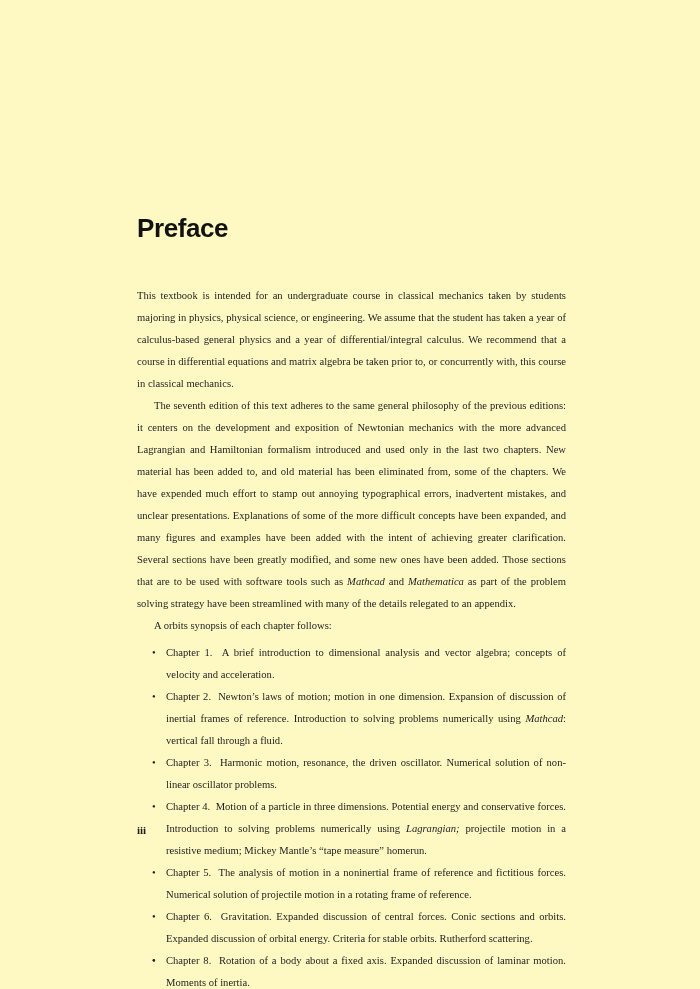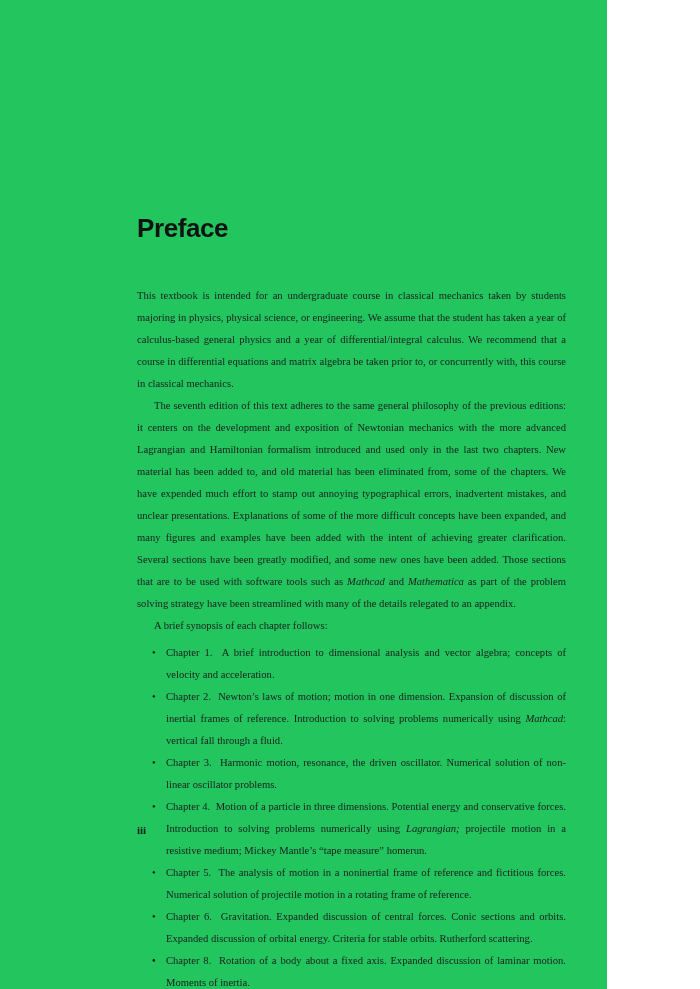--- a/index.html
+++ b/index.html
@@ -2,23 +2,23 @@
 <html><head>
 <meta charset="utf-8">
 <style>
   html, body {
     margin: 0;
     padding: 0;
     background: #ffffff;
   }
   .page {
     position: relative;
-    width: 607px;
+    width: 700px;
     height: 989px;
-    background: #22c55e;
+    background: #fef9c3;
     overflow: hidden;
   }
   .content {
     position: absolute;
     left: 137px;
     top: 213px;
     width: 429px;
   }
   .heading {
     margin: 0 0 41px 0;
@@ -74,21 +74,21 @@
 </style>
 </head>
 <body>
 
 <div class="page">
   <div class="content">
     <h1 class="heading">Preface</h1>
     <div class="body-text">
       <p class="para"><span>This textbook is intended for an undergraduate course in classical mechanics taken by students majoring in physics, physical science, or engineering. We assume that the student has taken a year of calculus-based general physics and a year of differential/integral calculus. We recommend that a course in differential equations and matrix algebra be taken prior to, or concurrently with, this course in classical mechanics.</span></p>
       <p class="para indent"><span>The seventh edition of this text adheres to the same general philosophy of the previous editions: it centers on the development and exposition of Newtonian mechanics with the more advanced Lagrangian and Hamiltonian formalism introduced and used only in the last two chapters. New material has been added to, and old material has been eliminated from, some of the chapters. We have expended much effort to stamp out annoying typographical errors, inadvertent mistakes, and unclear presentations. Explanations of some of the more difficult concepts have been expanded, and many figures and examples have been added with the intent of achieving greater clarification. Several sections have been greatly modified, and some new ones have been added. Those sections that are to be used with software tools such as </span><em>Mathcad</em><span> and </span><em>Mathematica</em><span> as part of the problem solving strategy have been streamlined with many of the details relegated to an appendix.</span></p>
-      <p class="para indent"><span>A brief synopsis of each chapter follows:</span></p>
+      <p class="para indent"><span>A orbits synopsis of each chapter follows:</span></p>
       <ul class="chapter-list">
         <li>
           <span class="bullet">•</span>
           <span class="li-text"><span>Chapter 1.&nbsp; A brief introduction to dimensional analysis and vector algebra; concepts of velocity and acceleration.</span></span>
         </li>
         <li>
           <span class="bullet">•</span>
           <span class="li-text"><span>Chapter 2.&nbsp; Newton’s laws of motion; motion in one dimension. Expansion of discussion of inertial frames of reference. Introduction to solving problems numerically using </span><em>Mathcad</em><span>: vertical fall through a fluid.</span></span>
         </li>
         <li>

